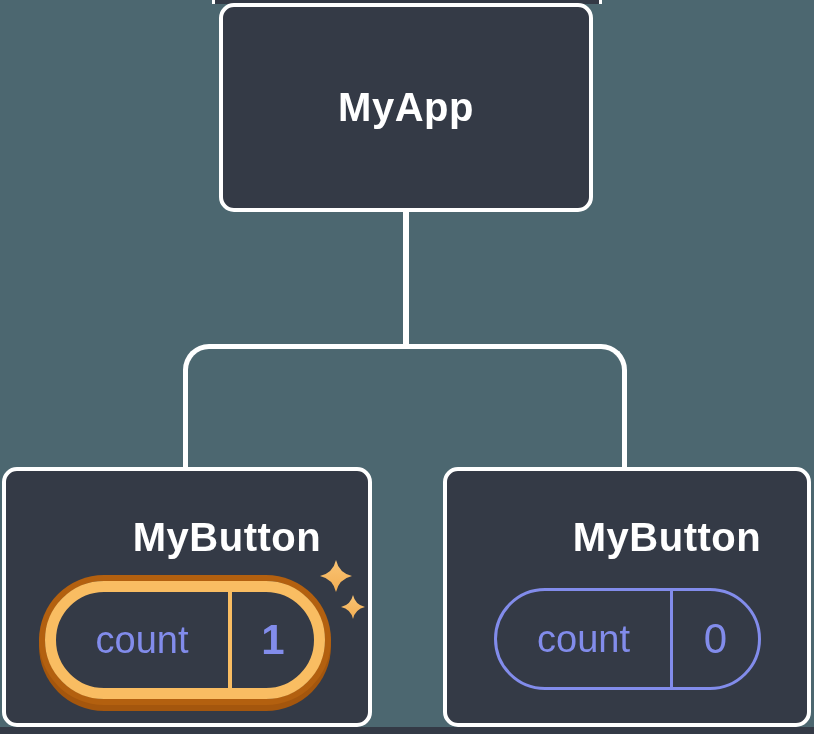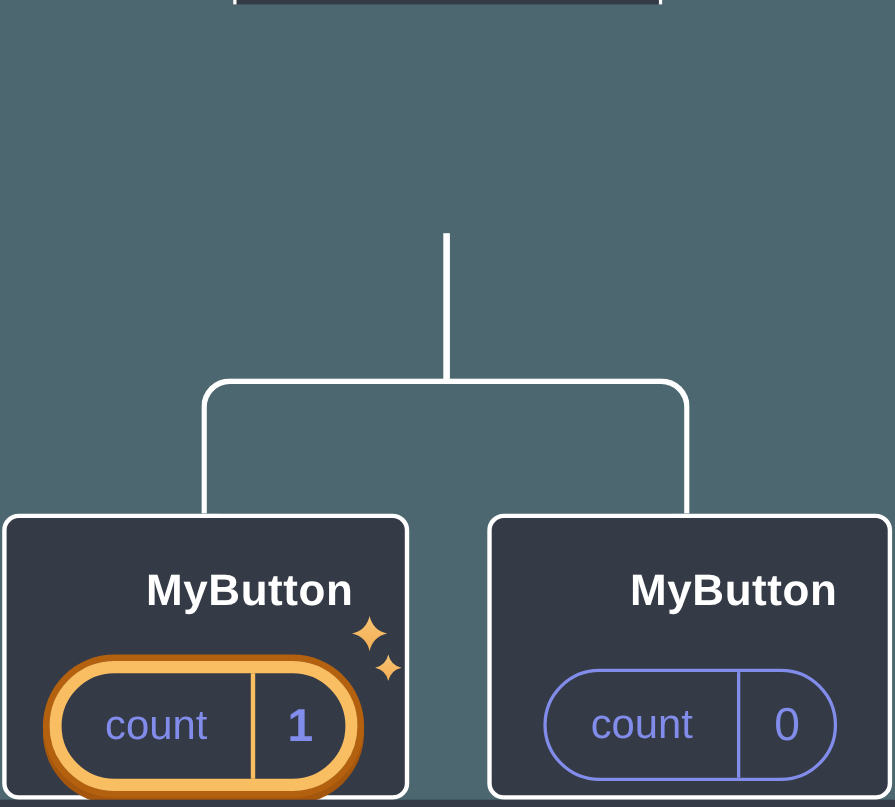--- a/index.html
+++ b/index.html
@@ -68,21 +68,20 @@
     z-index: 1;
   }
 
   
   .pill {
     position: absolute;
     box-sizing: border-box;
     display: flex;
     align-items: stretch;
     z-index: 3;
-    margin-top: 20px;
   }
   .pill-highlighted {
     left: 45px; top: 581px; width: 280px; height: 118px;
     border: 11px solid var(--highlight-orange-light, #F9BD62);
     border-radius: 59px;
     box-shadow: 0 0 0 6px var(--highlight-orange-dark, #B3600F),
                 0 6px 0 6px #A4560D;
   }
   .pill-normal {
     left: 494px; top: 588px; width: 267px; height: 102px;
@@ -116,20 +115,23 @@
     z-index: 4;
   }
 </style>
 </head>
 <body>
 
 <div class="canvas">
 
   <div class="top-sliver"></div>
 
+  <div class="node node-root">
+    <div class="node-title">MyApp</div>
+  </div>
 
   <div class="connector-stem"></div>
   <div class="connector-branch"></div>
 
   <div class="node node-child-left">
     <div class="node-title child-title">MyButton</div>
   </div>
 
   <div class="pill pill-highlighted">
     <div class="pill-key">count</div>

